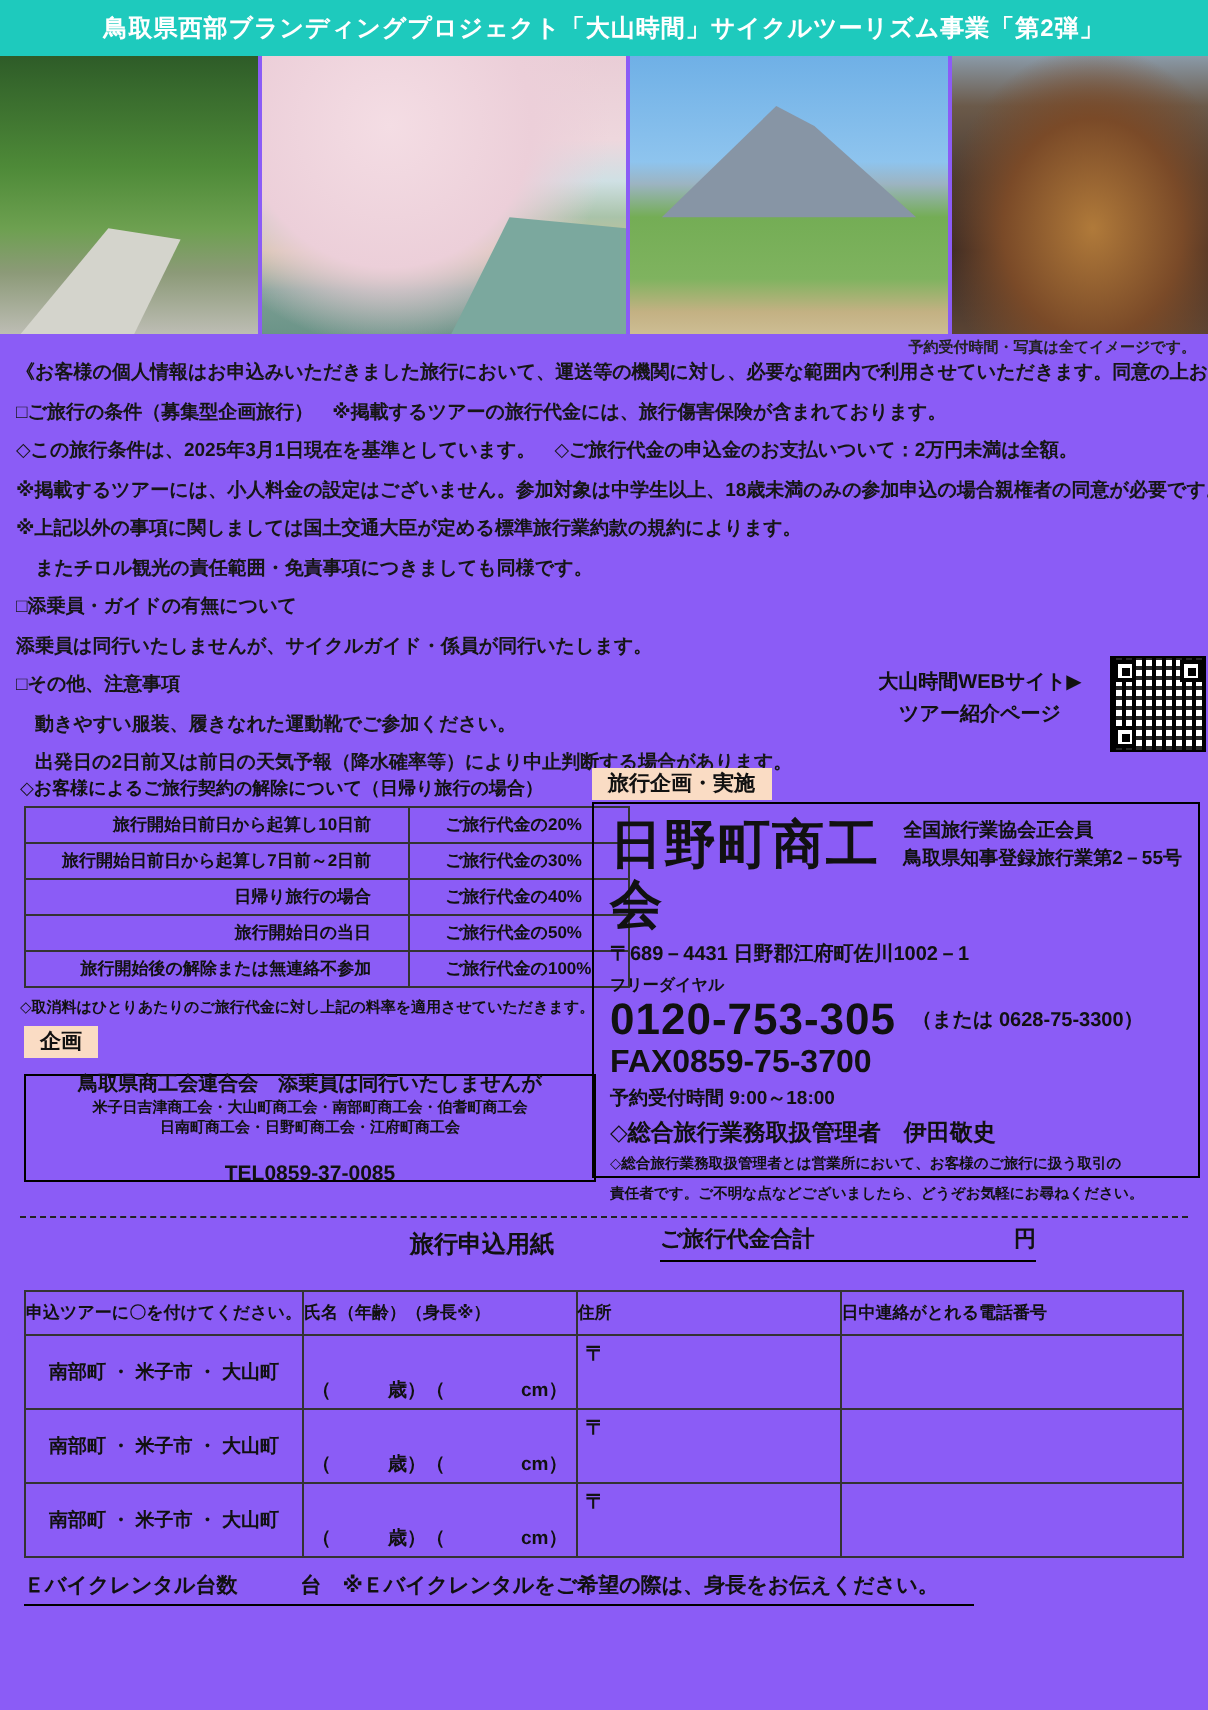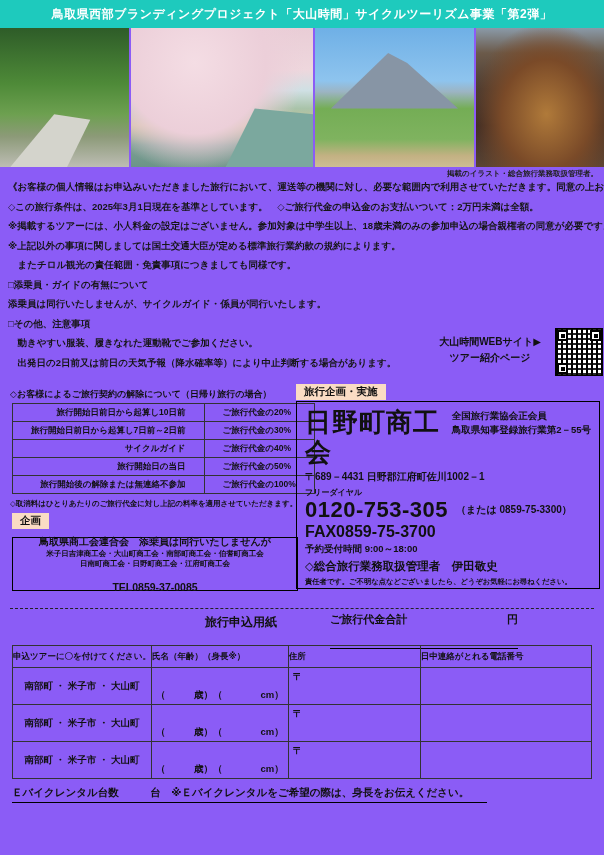--- a/index.html
+++ b/index.html
@@ -77,21 +77,21 @@
   .agency-phone-alt{font-size:10px;font-weight:bold;margin-left:8px;}
   .agency-fax{font-size:16px;font-weight:bold;line-height:20px;}
   .agency-hours{font-size:9.5px;font-weight:bold;margin-top:1px;}
   .agency-manager{font-size:11.5px;font-weight:bold;margin-top:3px;}
   .agency-note{font-size:7.3px;font-weight:600;line-height:12.5px;margin-top:2px;white-space:nowrap;}
 
   
   .cutline{position:absolute;top:608px;left:10px;width:584px;border-top:1.5px dashed #222;}
   .form-title{position:absolute;top:614px;left:205px;font-size:12px;font-weight:bold;}
   .total{position:absolute;top:612px;left:330px;width:188px;display:flex;justify-content:space-between;
-         border-bottom:1.5px solid #000;padding-bottom:21px;font-size:11px;font-weight:bold;}
+         border-bottom:1.5px solid #000;padding-bottom:3px;font-size:11px;font-weight:bold;}
   .form-table{position:absolute;top:645px;left:12px;width:580px;}
   .form-table th,.form-table td{border:1px solid #333;box-sizing:border-box;}
   .form-table th{font-size:8.5px;font-weight:bold;text-align:left;padding:3px 0;height:22px;white-space:nowrap;}
   .form-table td{height:37px;padding:2px 4px;}
   .c1{width:118px}.c2{width:130px}.c3{width:150px}.c4{width:182px}
   td.tour{font-size:9.5px;font-weight:bold;text-align:center;white-space:nowrap;}
   td.namecell{vertical-align:bottom;}
   td.namecell .agehint{font-size:9.5px;font-weight:bold;white-space:nowrap;}
   td.addrcell{vertical-align:top;font-size:10px;font-weight:bold;}
   .ebike{position:absolute;top:786px;left:12px;font-size:10.5px;font-weight:bold;white-space:nowrap;
@@ -106,24 +106,25 @@
   <header class="banner">
     <span>鳥取県西部ブランディングプロジェクト「大山時間」サイクルツーリズム事業「第2弾」</span>
   </header>
 
   <div class="photos">
     <div class="photo p1"></div>
     <div class="photo p2"></div>
     <div class="photo p3"></div>
     <div class="photo p4"></div>
   </div>
-  <div class="caption">掲載のイラスト・総合旅行業務取扱管理者。</div>
+  <div class="caption">予約受付時間・写真は全てイメージです。</div>
 
   <div class="notices">
     <div class="nline">《お客様の個人情報はお申込みいただきました旅行において、運送等の機関に対し、必要な範囲内で利用させていただきます。同意の上お申込みください。》</div>
+    <div class="nline">□ご旅行の条件（募集型企画旅行）　※掲載するツアーの旅行代金には、旅行傷害保険が含まれております。</div>
     <div class="nline">◇この旅行条件は、2025年3月1日現在を基準としています。　◇ご旅行代金の申込金のお支払いついて：2万円未満は全額。</div>
     <div class="nline">※掲載するツアーには、小人料金の設定はございません。参加対象は中学生以上、18歳未満のみの参加申込の場合親権者の同意が必要です。</div>
     <div class="nline">※上記以外の事項に関しましては国土交通大臣が定める標準旅行業約款の規約によります。</div>
     <div class="nline">　またチロル観光の責任範囲・免責事項につきましても同様です。</div>
     <div class="nline">□添乗員・ガイドの有無について</div>
     <div class="nline">添乗員は同行いたしませんが、サイクルガイド・係員が同行いたします。</div>
     <div class="nline">□その他、注意事項</div>
     <div class="nline">　動きやすい服装、履きなれた運動靴でご参加ください。</div>
     <div class="nline">　出発日の2日前又は前日の天気予報（降水確率等）により中止判断する場合があります。</div>
   </div>
@@ -143,21 +144,21 @@
     <tbody>
       <tr>
         <td class="period">旅行開始日前日から起算し10日前</td>
         <td class="fee">ご旅行代金の20%</td>
       </tr>
       <tr>
         <td class="period">旅行開始日前日から起算し7日前～2日前</td>
         <td class="fee">ご旅行代金の30%</td>
       </tr>
       <tr>
-        <td class="period">サイクルガイド</td>
+        <td class="period">日帰り旅行の場合</td>
         <td class="fee">ご旅行代金の40%</td>
       </tr>
       <tr>
         <td class="period">旅行開始日の当日</td>
         <td class="fee">ご旅行代金の50%</td>
       </tr>
       <tr>
         <td class="period">旅行開始後の解除または無連絡不参加</td>
         <td class="fee">ご旅行代金の100%</td>
       </tr>
@@ -179,25 +180,26 @@
       <span class="agency-name">日野町商工会</span>
       <span class="agency-memb">
         <div>全国旅行業協会正会員</div>
         <div>鳥取県知事登録旅行業第2－55号</div>
       </span>
     </div>
     <div class="agency-addr">〒689－4431 日野郡江府町佐川1002－1</div>
     <div class="agency-freedial">フリーダイヤル</div>
     <div class="agency-phone-row">
       <span class="agency-phone">0120-753-305</span>
-      <span class="agency-phone-alt">（または 0859-75-3300）</span>
+      <span class="agency-phone-alt">（または 0628-75-3300）</span>
     </div>
     <div class="agency-fax">FAX0859-75-3700</div>
     <div class="agency-hours">予約受付時間 9:00～18:00</div>
     <div class="agency-manager">◇総合旅行業務取扱管理者　伊田敬史</div>
+    <div class="agency-note">◇総合旅行業務取扱管理者とは営業所において、お客様のご旅行に扱う取引の</div>
     <div class="agency-note">責任者です。ご不明な点などございましたら、どうぞお気軽にお尋ねください。</div>
   </div>
 
   <div class="cutline"></div>
   <div class="form-title">旅行申込用紙</div>
   <div class="total">
     <span>ご旅行代金合計</span>
     <span>円</span>
   </div>
 

